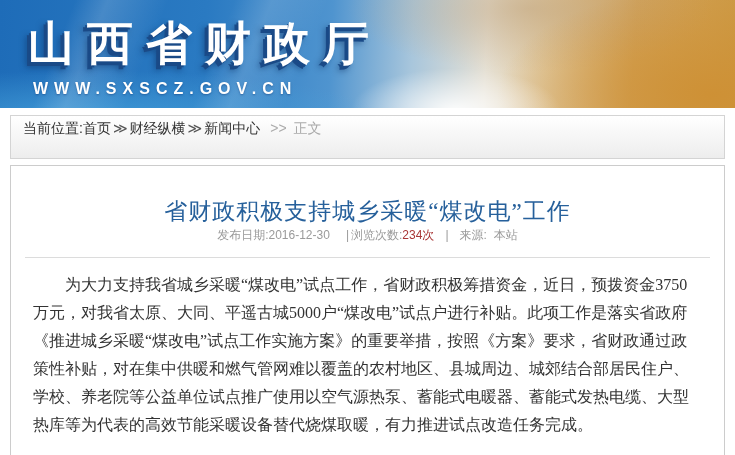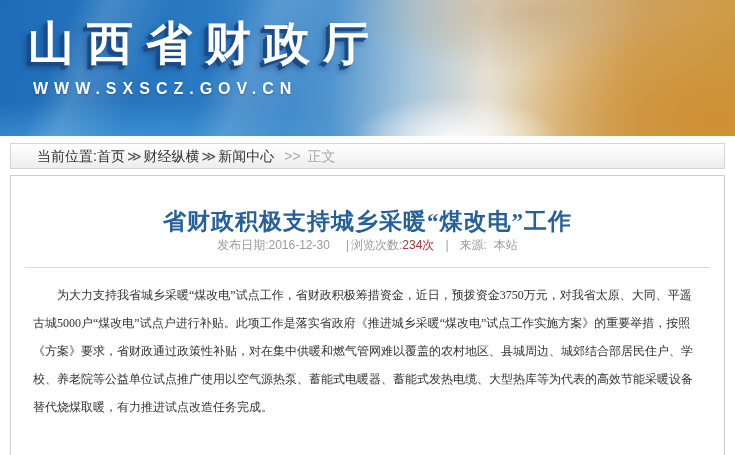--- a/index.html
+++ b/index.html
@@ -1,21 +1,21 @@
 <!DOCTYPE html>
 <html lang="zh"><head>
 <meta charset="utf-8">
 <style>
   * { margin:0; padding:0; box-sizing:border-box; }
   html,body { width:735px; height:455px; overflow:hidden; background:#fff;
               font-family:"Liberation Sans","DejaVu Sans",sans-serif; }
 
   
   .banner {
-    position:relative; height:136px; overflow:hidden;
+    position:relative; height:108px; overflow:hidden;
     background:
       radial-gradient(ellipse 150px 60px at 62% 102%, rgba(255,255,255,.92), rgba(255,255,255,0) 70%),
       radial-gradient(ellipse 420px 66px at 12% 108%, rgba(72,165,222,.75), rgba(72,165,222,0) 70%),
       radial-gradient(ellipse 300px 150px at 97% 88%, rgba(206,144,52,.95), rgba(206,144,52,0) 72%),
       radial-gradient(ellipse 260px 90px at 72% 8%, rgba(190,160,120,.55), rgba(190,160,120,0) 70%),
       linear-gradient(93deg,#1e6cb8 0%,#2a7ac2 28%,#4f94cf 45%,#a8c6dc 56%,#e5e0d4 66%,#e0c9a0 74%,#d2a258 86%,#cd9a45 100%);
   }
   .banner::before {
     content:""; position:absolute; top:0; left:0; bottom:0; width:58%;
     background:linear-gradient(112deg, transparent 16%, rgba(255,255,255,.16) 23%,
@@ -29,55 +29,55 @@
     white-space:nowrap;
   }
   .site-url {
     position:absolute; left:33px; top:80px;
     font-weight:bold; font-size:16px; letter-spacing:6px; color:#fff;
     text-shadow:0 1px 2px rgba(20,60,120,.5); white-space:nowrap;
   }
 
   
   .breadcrumb-bar {
-    margin:7px 10px 4px; height:26px; line-height:24px;
+    margin:7px 10px 4px; height:44px; line-height:24px;
     border:1px solid #d4d4d4;
     background:linear-gradient(#ffffff,#ededed);
-    padding-left:26px; font-size:14px; color:#333; white-space:nowrap;
+    padding-left:12px; font-size:14px; color:#333; white-space:nowrap;
   }
   .bc-link { color:#333; text-decoration:none; cursor:pointer; }
   .bc-sep { color:#555; margin:0 2px; }
   .bc-cursep { color:#aaa; margin:0 7px 0 10px; }
   .bc-current { color:#aaa; }
 
   
   .content-box {
     margin:6px 10px 0; height:320px;
     border:1px solid #ccc; border-bottom:none; background:#fff;
   }
   .article-title {
     margin-top:30px; text-align:center;
     font-family:"Liberation Serif","DejaVu Serif",serif;
-    font-weight:bold; font-size:23px; letter-spacing:1px; color:#26609b;
+    font-weight:normal; font-size:23px; letter-spacing:1px; color:#26609b;
   }
   .article-meta {
     text-align:center;
     font-size:12px; color:#9a9a9a;
   }
   .m-sep1 { margin-left:16px; margin-right:2px; }
   .m-sep2 { margin:0 11px; }
   .m-src  { margin-right:7px; }
   .views  { color:#a83535; }
   .meta-divider {
     margin:13px 14px 0; border:none; border-top:1px solid #dcdcdc; height:0;
   }
   .article-body {
     margin:13px 22px 0;
     font-family:"Liberation Serif","DejaVu Serif",serif;
-    font-size:12px; line-height:28px; color:#333;
+    font-size:16px; line-height:28px; color:#333;
     text-indent:2em; text-align:left;
   }
 </style>
 </head>
 <body>
 
 <div class="page">
 
   <header class="banner">
     <div class="site-name">山西省财政厅</div>

